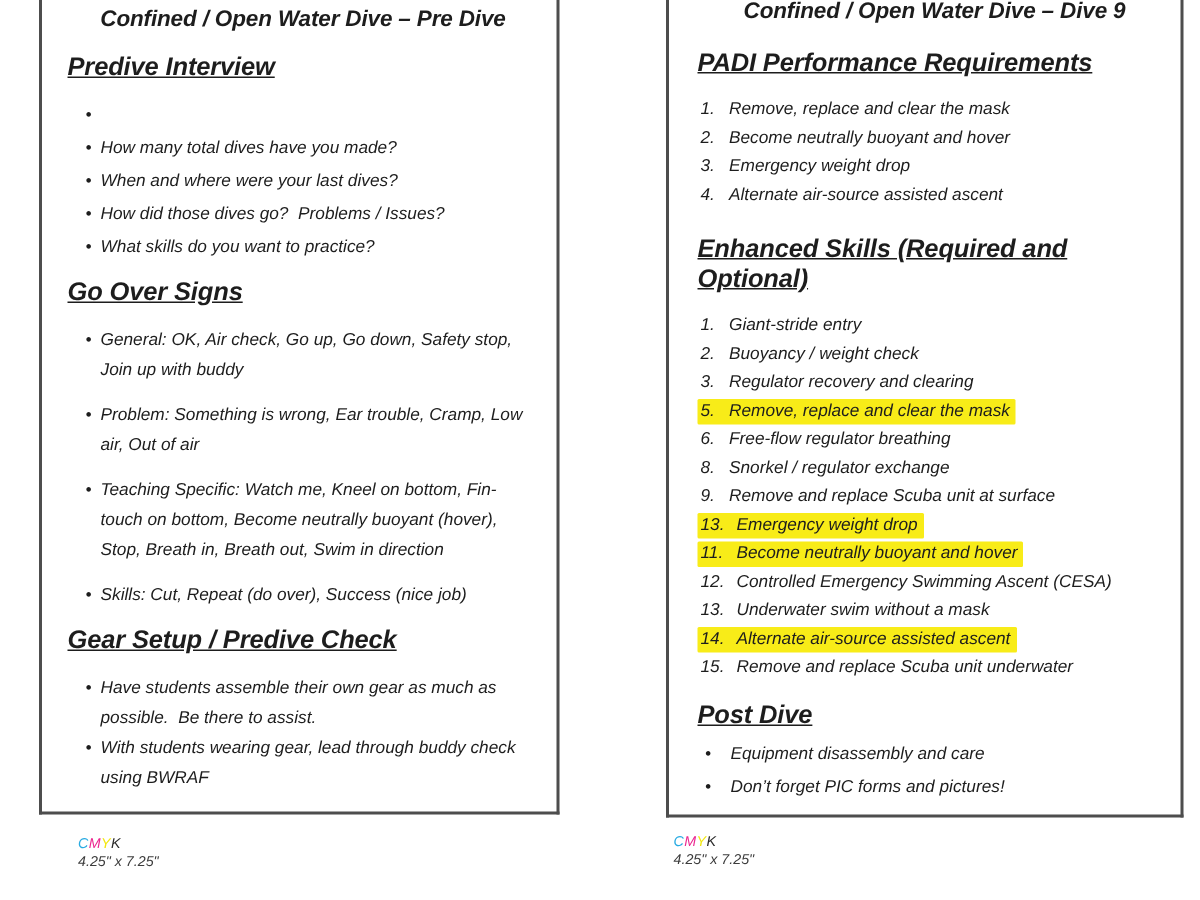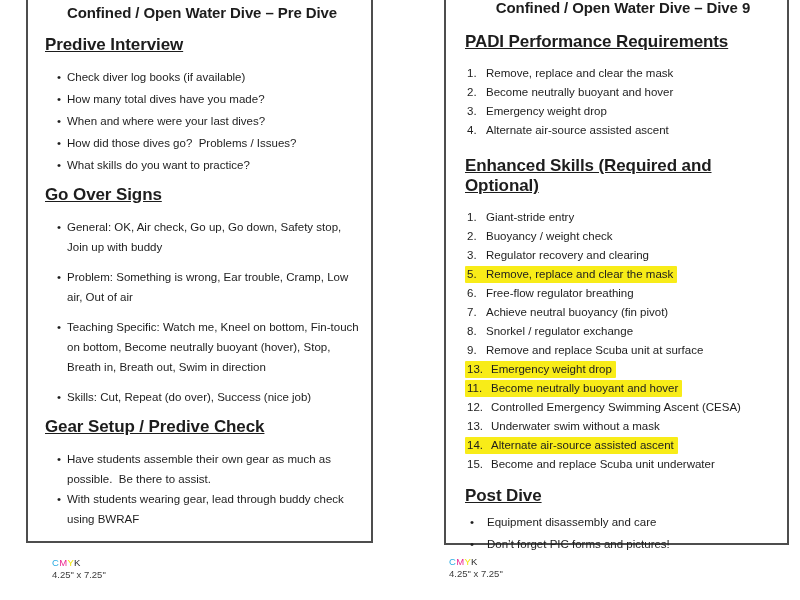--- a/index.html
+++ b/index.html
@@ -8,21 +8,21 @@
     --text:#1d1d1d;
     --cmyk_c:#29abe2;
     --cmyk_m:#ec268f;
     --cmyk_y:#f2e70e;
     --cmyk_k:#2b2b2b;
     --footer_text:#3c3c3c;
   }
   html,body{margin:0;padding:0;background:#ffffff;}
   .page{
     position:relative;width:800px;height:600px;background:#ffffff;overflow:hidden;
-    font-family:"Liberation Sans",sans-serif;color:var(--text);
+    font-family:"Liberation Sans",sans-serif;color:var(--text);font-style:italic;
   }
   .card{
     position:absolute;top:0;background:#ffffff;box-sizing:border-box;
     border:2px solid var(--border);border-top:none;
   }
   .card-left{left:26px;width:347px;height:543px;padding:0 12px 0 17px;}
   .card-right{left:444px;width:345px;height:545px;padding:0 6px 0 19px;}
   .title{
     font-size:15px;font-weight:bold;text-align:center;margin:4px 0 0 0;
     white-space:nowrap;letter-spacing:-0.1px;
@@ -71,21 +71,20 @@
 <div class="page">
 
   <section class="card card-left">
     <h2 class="title">Confined / Open Water Dive – Pre Dive</h2>
 
     <h3 class="sec">Predive Interview</h3>
     <div class="blist tight">
 
     <div class="bli">
           <span class="bullet">•</span>
-          <span class="txt">Check diver log books (if available)</span>
         </div>
         <div class="bli">
           <span class="bullet">•</span>
           <span class="txt">How many total dives have you made?</span>
         </div>
         <div class="bli">
           <span class="bullet">•</span>
           <span class="txt">When and where were your last dives?</span>
         </div>
         <div class="bli">
@@ -165,23 +164,20 @@
         <div class="nli">
           <span class="band"><span class="num">3.</span><span class="txt">Regulator recovery and clearing</span></span>
         </div>
         <div class="nli hl">
           <span class="band"><span class="num">5.</span><span class="txt">Remove, replace and clear the mask</span></span>
         </div>
         <div class="nli">
           <span class="band"><span class="num">6.</span><span class="txt">Free-flow regulator breathing</span></span>
         </div>
         <div class="nli">
-          <span class="band"><span class="num">7.</span><span class="txt">Achieve neutral buoyancy (fin pivot)</span></span>
-        </div>
-        <div class="nli">
           <span class="band"><span class="num">8.</span><span class="txt">Snorkel / regulator exchange</span></span>
         </div>
         <div class="nli">
           <span class="band"><span class="num">9.</span><span class="txt">Remove and replace Scuba unit at surface</span></span>
         </div>
         <div class="nli hl two">
           <span class="band"><span class="num">13.</span><span class="txt">Emergency weight drop</span></span>
         </div>
         <div class="nli hl two">
           <span class="band"><span class="num">11.</span><span class="txt">Become neutrally buoyant and hover</span></span>
@@ -189,21 +185,21 @@
         <div class="nli two">
           <span class="band"><span class="num">12.</span><span class="txt">Controlled Emergency Swimming Ascent (CESA)</span></span>
         </div>
         <div class="nli two">
           <span class="band"><span class="num">13.</span><span class="txt">Underwater swim without a mask</span></span>
         </div>
         <div class="nli hl two">
           <span class="band"><span class="num">14.</span><span class="txt">Alternate air-source assisted ascent</span></span>
         </div>
         <div class="nli two">
-          <span class="band"><span class="num">15.</span><span class="txt">Become and replace Scuba unit underwater</span></span>
+          <span class="band"><span class="num">15.</span><span class="txt">Remove and replace Scuba unit underwater</span></span>
         </div>
       </div>
 
     <h3 class="sec post">Post Dive</h3>
     <div class="blist">
 
     <div class="bli">
           <span class="bullet">•</span>
           <span class="txt">Equipment disassembly and care</span>
         </div>

